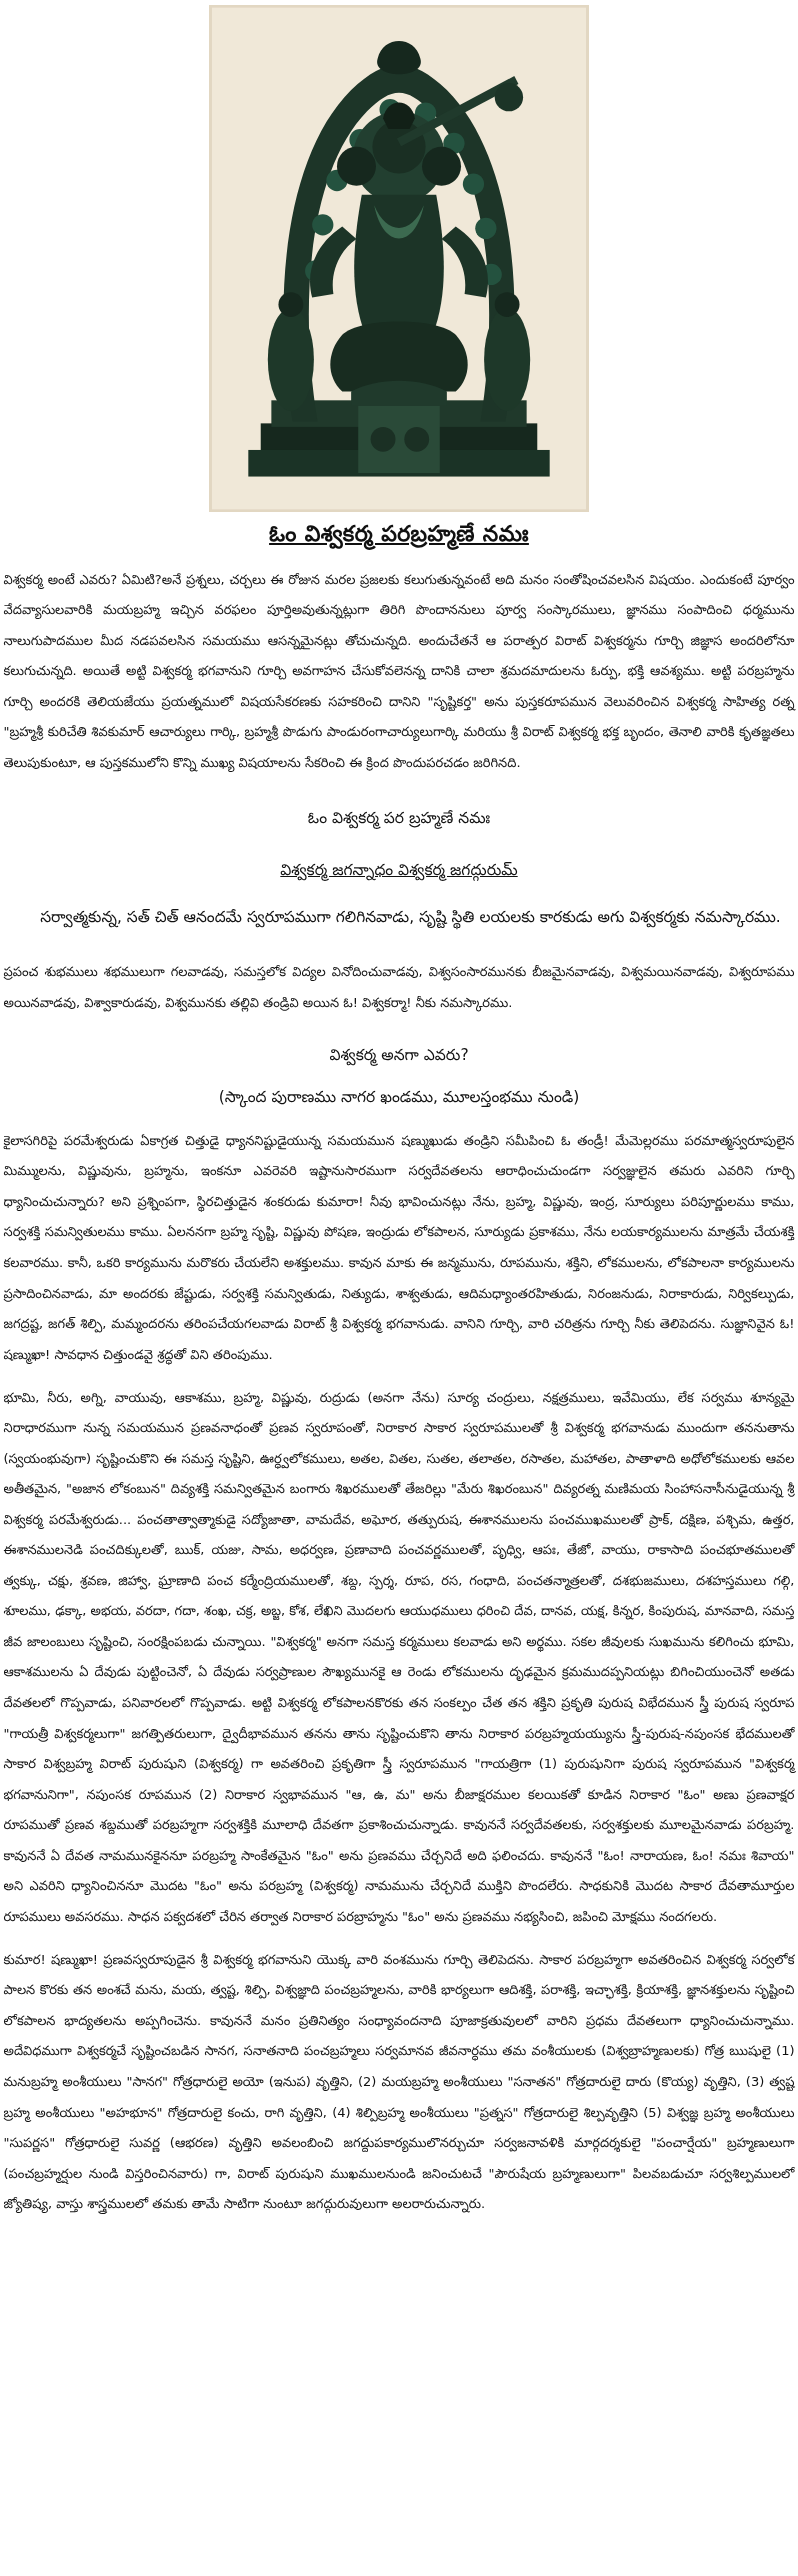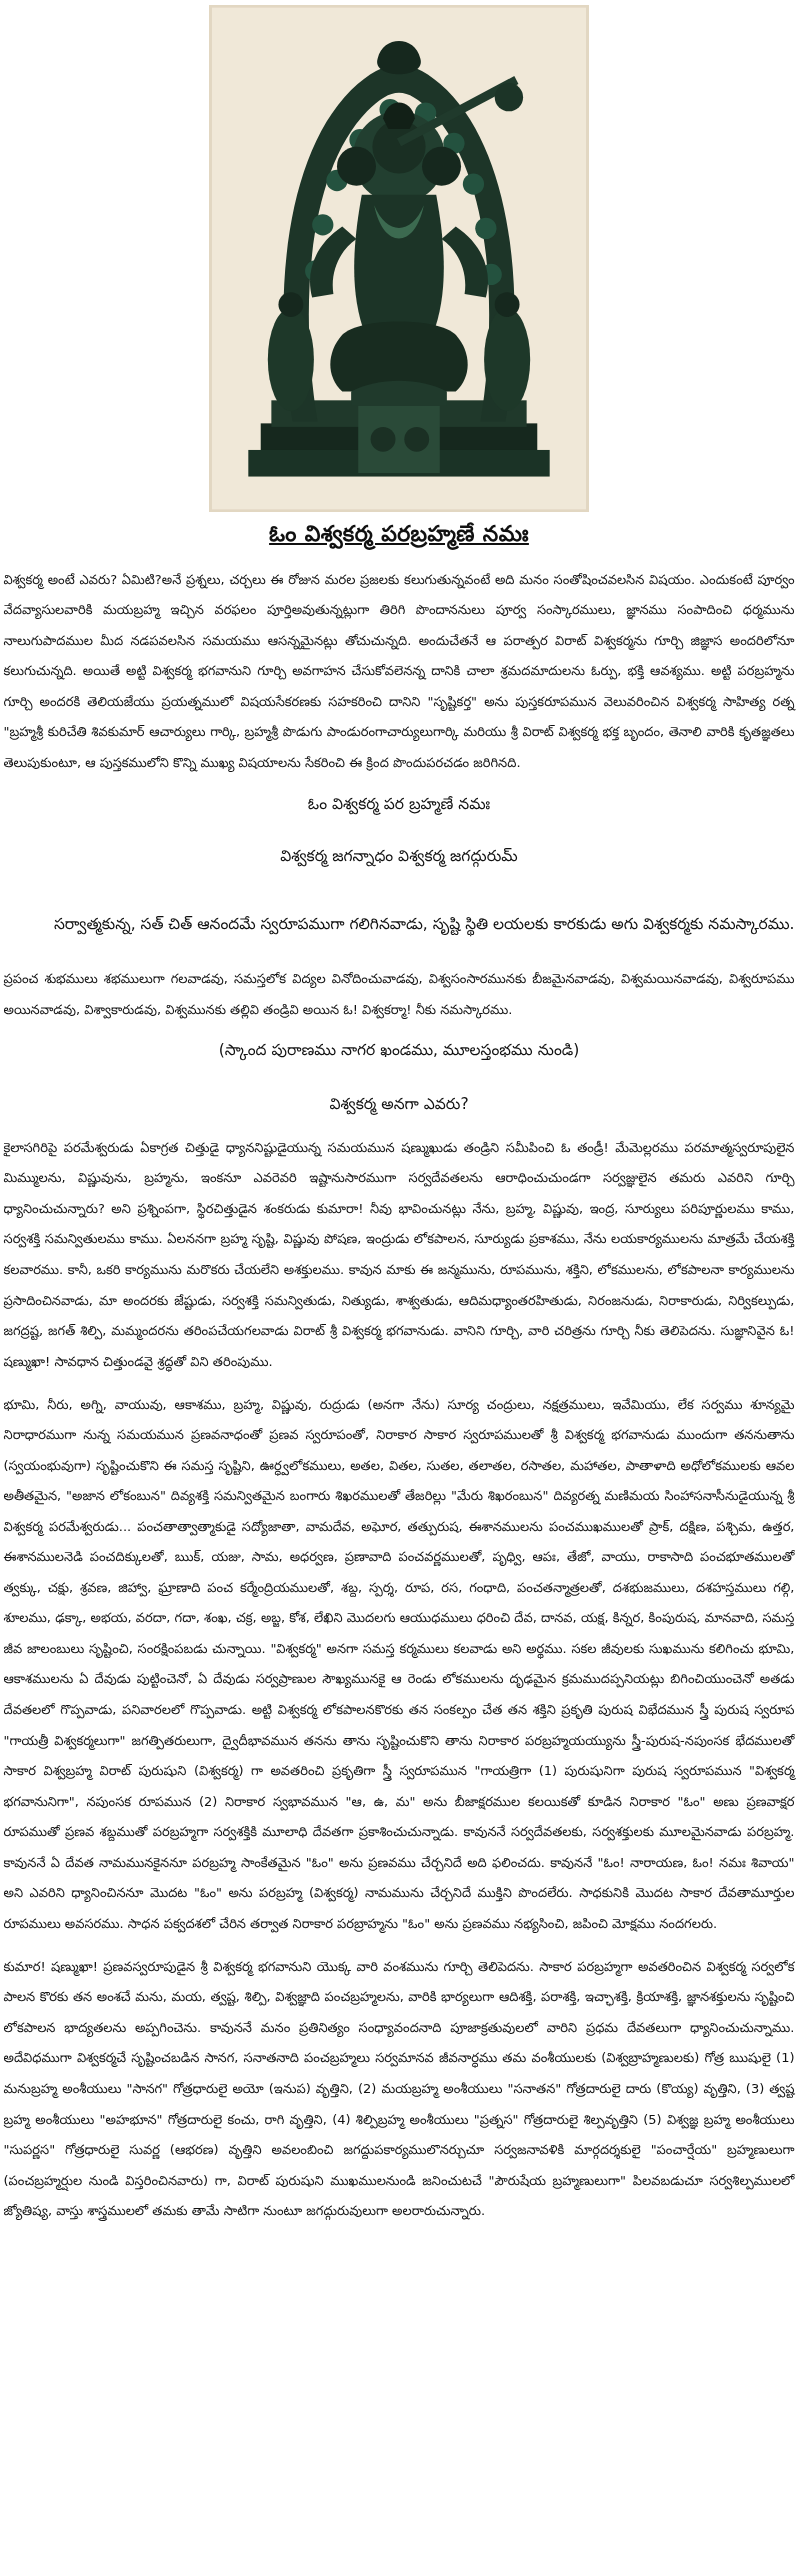--- a/index.html
+++ b/index.html
@@ -35,28 +35,28 @@
     font-size:13px;
     line-height:2.35;
     text-align:justify;
     margin-top:12.4px;
   }
   .center-line{
     font-size:15.5px;
     line-height:2.1;
     text-align:center;
   }
-  .mantra{margin-top:9px;}
+  .mantra{margin-top:23px;}
   .shloka-block{margin-top:19.5px;}
-  .shloka-line{margin-top:11px;}
+  .shloka-line{margin-top:11px;text-decoration:underline;}
   .salutation{
-    margin-top:35px;
+    margin-top:14px;
     font-size:15.5px;
     line-height:2.2;
-    text-align:right;
+    text-align:center;
     padding-left:23px;
   }
   .praise{margin-top:23px;}
   .q-heading{margin-top:21px;}
   .source-line{margin-top:9px;}
 </style>
 </head>
 <body>
 
 <div class="page">
@@ -125,22 +125,22 @@
   <p class="center-line mantra">ఓం విశ్వకర్మ పర బ్రహ్మణే నమః</p>
 
   <div class="shloka-block">
     <p class="center-line shloka-line">విశ్వకర్మ జగన్నాధం విశ్వకర్మ జగద్గురుమ్</p>
   </div>
 
   <p class="salutation">సర్వాత్మకున్న, సత్ చిత్ ఆనందమే స్వరూపముగా గలిగినవాడు, సృష్టి స్థితి లయలకు కారకుడు అగు విశ్వకర్మకు నమస్కారము.</p>
 
   <p class="body-para praise">ప్రపంచ శుభములు శభములుగా గలవాడవు, సమస్తలోక విద్యల వినోదించువాడవు, విశ్వసంసారమునకు బీజమైనవాడవు, విశ్వమయినవాడవు, విశ్వరూపము అయినవాడవు, విశ్వాకారుడవు, విశ్వమునకు తల్లివి తండ్రివి అయిన ఓ! విశ్వకర్మా! నీకు నమస్కారము.</p>
 
+  <p class="center-line q-heading">విశ్వకర్మ అనగా ఎవరు?</p>
   <p class="center-line source-line">(స్కాంద పురాణము నాగర ఖండము, మూలస్తంభము నుండి)</p>
-  <p class="center-line q-heading">విశ్వకర్మ అనగా ఎవరు?</p>
 
   <p class="body-para">కైలాసగిరిపై పరమేశ్వరుడు ఏకాగ్రత చిత్తుడై ధ్యాననిష్టుడైయున్న సమయమున షణ్ముఖుడు తండ్రిని సమీపించి ఓ తండ్రీ! మేమెల్లరము పరమాత్మస్వరూపులైన మిమ్ములను, విష్ణువును, బ్రహ్మను, ఇంకనూ ఎవరెవరి ఇష్టానుసారముగా సర్వదేవతలను ఆరాధించుచుండగా సర్వజ్ఞులైన తమరు ఎవరిని గూర్చి ధ్యానించుచున్నారు? అని ప్రశ్నింపగా, స్థిరచిత్తుడైన శంకరుడు కుమారా! నీవు భావించునట్లు నేను, బ్రహ్మ, విష్ణువు, ఇంద్ర, సూర్యులు పరిపూర్ణులము కాము, సర్వశక్తి సమన్వితులము కాము. ఏలననగా బ్రహ్మ సృష్టి, విష్ణువు పోషణ, ఇంద్రుడు లోకపాలన, సూర్యుడు ప్రకాశము, నేను లయకార్యములను మాత్రమే చేయశక్తి కలవారము. కానీ, ఒకరి కార్యమును మరొకరు చేయలేని అశక్తులము. కావున మాకు ఈ జన్మమును, రూపమును, శక్తిని, లోకములను, లోకపాలనా కార్యములను ప్రసాదించినవాడు, మా అందరకు జేష్టుడు, సర్వశక్తి సమన్వితుడు, నిత్యుడు, శాశ్వతుడు, ఆదిమధ్యాంతరహితుడు, నిరంజనుడు, నిరాకారుడు, నిర్వికల్పుడు, జగద్రష్ట, జగత్ శిల్పి, మమ్మందరను తరింపచేయగలవాడు విరాట్ శ్రీ విశ్వకర్మ భగవానుడు. వానిని గూర్చి, వారి చరిత్రను గూర్చి నీకు తెలిపెదను. సుజ్ఞానివైన ఓ! షణ్ముఖా! సావధాన చిత్తుండవై శ్రద్ధతో విని తరింపుము.</p>
 
   <p class="body-para">భూమి, నీరు, అగ్ని, వాయువు, ఆకాశము, బ్రహ్మ, విష్ణువు, రుద్రుడు (అనగా నేను) సూర్య చంద్రులు, నక్షత్రములు, ఇవేమియు, లేక సర్వము శూన్యమై నిరాధారముగా నున్న సమయమున ప్రణవనాధంతో ప్రణవ స్వరూపంతో, నిరాకార సాకార స్వరూపములతో శ్రీ విశ్వకర్మ భగవానుడు ముందుగా తననుతాను (స్వయంభువుగా) సృష్టించుకొని ఈ సమస్త సృష్టిని, ఊర్ధ్వలోకములు, అతల, వితల, సుతల, తలాతల, రసాతల, మహాతల, పాతాళాది అధోలోకములకు ఆవల అతీతమైన, "అజాన లోకంబున" దివ్యశక్తి సమన్వితమైన బంగారు శిఖరములతో తేజరిల్లు "మేరు శిఖరంబున" దివ్యరత్న మణిమయ సింహాసనాసీనుడైయున్న శ్రీ విశ్వకర్మ పరమేశ్వరుడు... పంచతాత్వాత్మాకుడై సద్యోజాతా, వామదేవ, అఘోర, తత్పురుష, ఈశానములను పంచముఖములతో ప్రాక్, దక్షిణ, పశ్చిమ, ఉత్తర, ఈశానములనెడి పంచదిక్కులతో, ఋక్, యజు, సామ, అధర్వణ, ప్రణావాది పంచవర్ణములతో, పృధ్వి, ఆపః, తేజో, వాయు, రాకాసాది పంచభూతములతో త్వక్కు, చక్షు, శ్రవణ, జిహ్వా, ఘ్రాణాది పంచ కర్మేంద్రియములతో, శబ్ద, స్పర్శ, రూప, రస, గంధాది, పంచతన్మాత్రలతో, దశభుజములు, దశహస్తములు గల్గి, శూలము, ఢక్కా, అభయ, వరదా, గదా, శంఖ, చక్ర, అబ్జ, కోశ, లేఖిని మొదలగు ఆయుధములు ధరించి దేవ, దానవ, యక్ష, కిన్నర, కింపురుష, మానవాది, సమస్త జీవ జాలంబులు సృష్టించి, సంరక్షింపబడు చున్నాయి. "విశ్వకర్మ" అనగా సమస్త కర్మములు కలవాడు అని అర్థము. సకల జీవులకు సుఖమును కలిగించు భూమి, ఆకాశములను ఏ దేవుడు పుట్టించెనో, ఏ దేవుడు సర్వప్రాణుల సౌఖ్యమునకై ఆ రెండు లోకములను దృఢమైన క్రమముదప్పనియట్లు బిగించియుంచెనో అతడు దేవతలలో గొప్పవాడు, పనివారలలో గొప్పవాడు. అట్టి విశ్వకర్మ లోకపాలనకొరకు తన సంకల్పం చేత తన శక్తిని ప్రకృతి పురుష విభేదమున స్త్రీ పురుష స్వరూప "గాయత్రీ విశ్వకర్మలుగా" జగత్పితరులుగా, ద్వైదీభావమున తనను తాను సృష్టించుకొని తాను నిరాకార పరబ్రహ్మయయ్యును స్త్రీ-పురుష-నపుంసక భేదములతో సాకార విశ్వబ్రహ్మ విరాట్ పురుషుని (విశ్వకర్మ) గా అవతరించి ప్రకృతిగా స్త్రీ స్వరూపమున "గాయత్రిగా (1) పురుషునిగా పురుష స్వరూపమున "విశ్వకర్మ భగవానునిగా", నపుంసక రూపమున (2) నిరాకార స్వభావమున "ఆ, ఉ, మ" అను బీజాక్షరముల కలయికతో కూడిన నిరాకార "ఓం" అణు ప్రణవాక్షర రూపముతో ప్రణవ శబ్దముతో పరబ్రహ్మగా సర్వశక్తికి మూలాధి దేవతగా ప్రకాశించుచున్నాడు. కావుననే సర్వదేవతలకు, సర్వశక్తులకు మూలమైనవాడు పరబ్రహ్మ. కావుననే ఏ దేవత నామమునకైననూ పరబ్రహ్మ సాంకేతమైన "ఓం" అను ప్రణవము చేర్చనిదే అది ఫలించదు. కావుననే "ఓం! నారాయణ, ఓం! నమః శివాయ" అని ఎవరిని ధ్యానించిననూ మొదట "ఓం" అను పరబ్రహ్మ (విశ్వకర్మ) నామమును చేర్చనిదే ముక్తిని పొందలేరు. సాధకునికి మొదట సాకార దేవతామూర్తుల రూపములు అవసరము. సాధన పక్వదశలో చేరిన తర్వాత నిరాకార పరబ్రాహ్మను "ఓం" అను ప్రణవము నభ్యసించి, జపించి మోక్షము నందగలరు.</p>
 
   <p class="body-para">కుమార! షణ్ముఖా! ప్రణవస్వరూపుడైన శ్రీ విశ్వకర్మ భగవానుని యొక్క వారి వంశమును గూర్చి తెలిపెదను. సాకార పరబ్రహ్మగా అవతరించిన విశ్వకర్మ సర్వలోక పాలన కొరకు తన అంశచే మను, మయ, త్వష్ట, శిల్పి, విశ్వజ్ఞాది పంచబ్రహ్మలను, వారికి భార్యలుగా ఆదిశక్తి, పరాశక్తి, ఇచ్ఛాశక్తి, క్రియాశక్తి, జ్ఞానశక్తులను సృష్టించి లోకపాలన భాద్యతలను అప్పగించెను. కావుననే మనం ప్రతినిత్యం సంధ్యావందనాది పూజాక్రతువులలో వారిని ప్రధమ దేవతలుగా ధ్యానించుచున్నాము. అదేవిధముగా విశ్వకర్మచే సృష్టించబడిన సానగ, సనాతనాది పంచబ్రహ్మలు సర్వమానవ జీవనార్ధము తమ వంశీయులకు (విశ్వబ్రాహ్మణులకు) గోత్ర ఋషులై (1) మనుబ్రహ్మ అంశీయులు "సానగ" గోత్రధారులై అయో (ఇనుప) వృత్తిని, (2) మయబ్రహ్మ అంశీయులు "సనాతన" గోత్రదారులై దారు (కొయ్య) వృత్తిని, (3) త్వష్ట బ్రహ్మ అంశీయులు "అహభూన" గోత్రదారులై కంచు, రాగి వృత్తిని, (4) శిల్పిబ్రహ్మ అంశీయులు "ప్రత్నస" గోత్రదారులై శిల్పవృత్తిని (5) విశ్వజ్ఞ బ్రహ్మ అంశీయులు "సుపర్ణస" గోత్రధారులై సువర్ణ (ఆభరణ) వృత్తిని అవలంబించి జగద్దుపకార్యములొనర్చుచూ సర్వజనావళికి మార్గదర్శకులై "పంచార్షేయ" బ్రహ్మణులుగా (పంచబ్రహ్మర్షుల నుండి విస్తరించినవారు) గా, విరాట్ పురుషుని ముఖములనుండి జనించుటచే "పౌరుషేయ బ్రహ్మణులుగా" పిలవబడుచూ సర్వశిల్పములలో జ్యోతిష్య, వాస్తు శాస్త్రములలో తమకు తామే సాటిగా నుంటూ జగద్గురువులుగా అలరారుచున్నారు.</p>
 
 </div>
 
 

